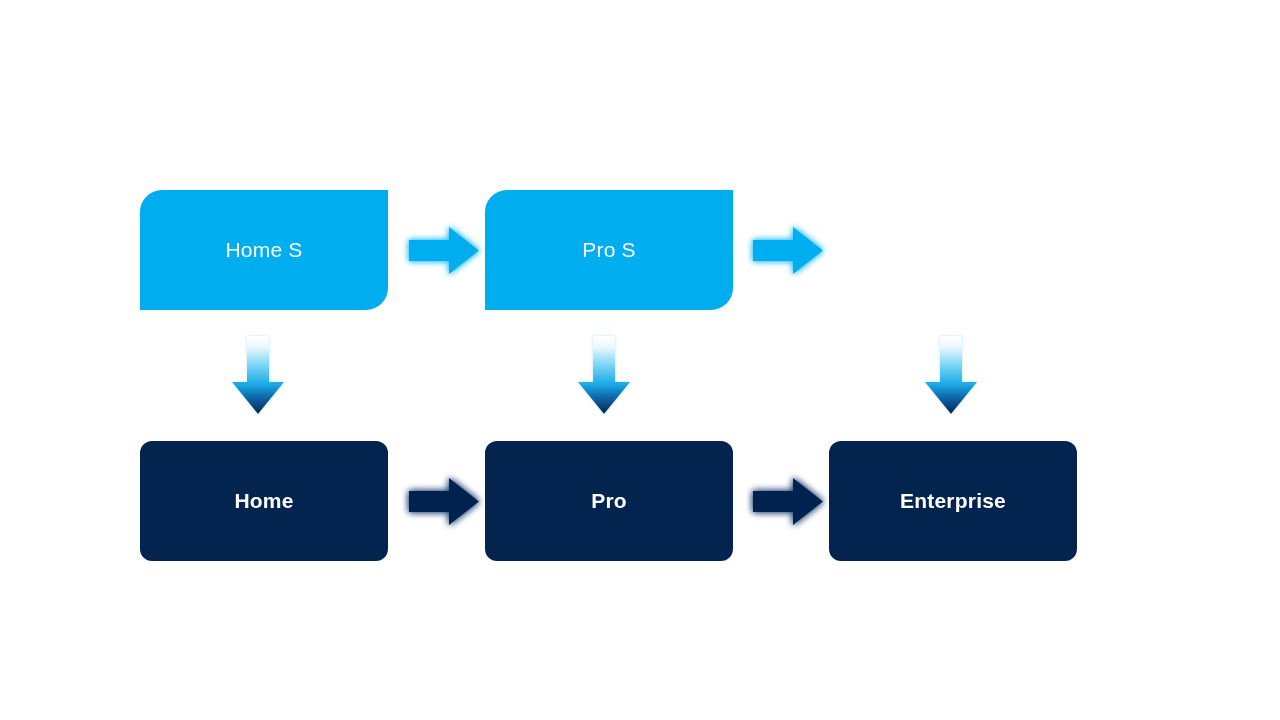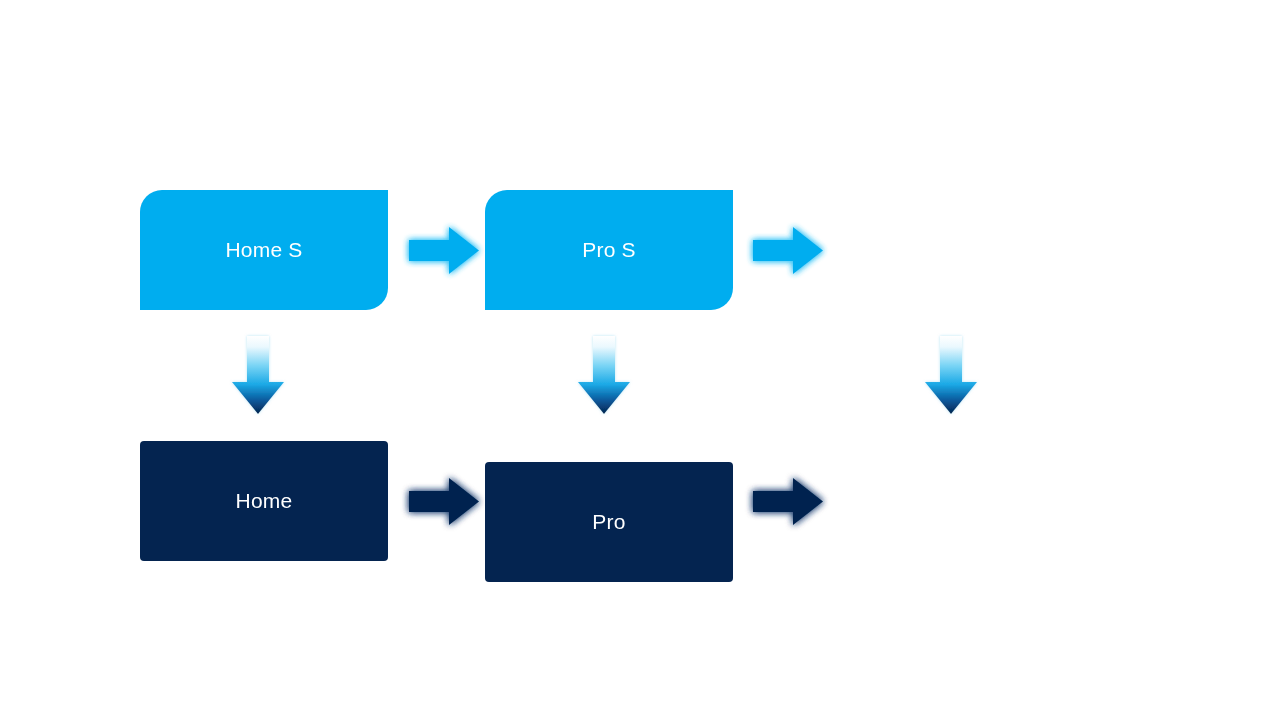--- a/index.html
+++ b/index.html
@@ -36,21 +36,22 @@
     letter-spacing: 0.2px;
     line-height: 1.2;
     user-select: none;
   }
   .node.light {
     background: #00ADEF;
     border-radius: 22px 0 22px 0;
   }
   .node.dark {
     background: #042450;
-    border-radius: 4px;
+    border-radius: 12px;
+    font-weight: bold;
   }
   .node-label {
     display: block;
     padding: 0 10px;
   }
 
   
   .arrow {
     position: absolute;
     overflow: visible;
@@ -145,24 +146,27 @@
   <div class="arrow" style="left:925px; top:312px; width:52px; height:78px;">
     <svg width="52" height="78" viewBox="0 0 52 78">
       <polygon points="15,0 37,0 37,46 52,46 26,78 0,46 15,46" fill="url(#downGrad)" filter="url(#softDownShadow)"></polygon>
     </svg>
   </div>
 
   <div class="node dark" style="left:140px; top:417px; width:248px; height:120px;">
     <span class="node-label">Home</span>
   </div>
 
-  <div class="node dark" style="left:485px; top:438px; width:248px; height:120px;">
+  <div class="node dark" style="left:485px; top:417px; width:248px; height:120px;">
     <span class="node-label">Pro</span>
   </div>
 
+  <div class="node dark" style="left:829px; top:417px; width:248px; height:120px;">
+    <span class="node-label">Enterprise</span>
+  </div>
 
   <div class="arrow" style="left:409px; top:454px; width:70px; height:47px;">
     <svg width="70" height="47" viewBox="0 0 70 47">
       <polygon points="0,13 40,13 40,0 70,23.5 40,47 40,34 0,34" fill="#042450" filter="url(#glowDark)"></polygon>
     </svg>
   </div>
 
   <div class="arrow" style="left:753px; top:454px; width:70px; height:47px;">
     <svg width="70" height="47" viewBox="0 0 70 47">
       <polygon points="0,13 40,13 40,0 70,23.5 40,47 40,34 0,34" fill="#042450" filter="url(#glowDark)"></polygon>

